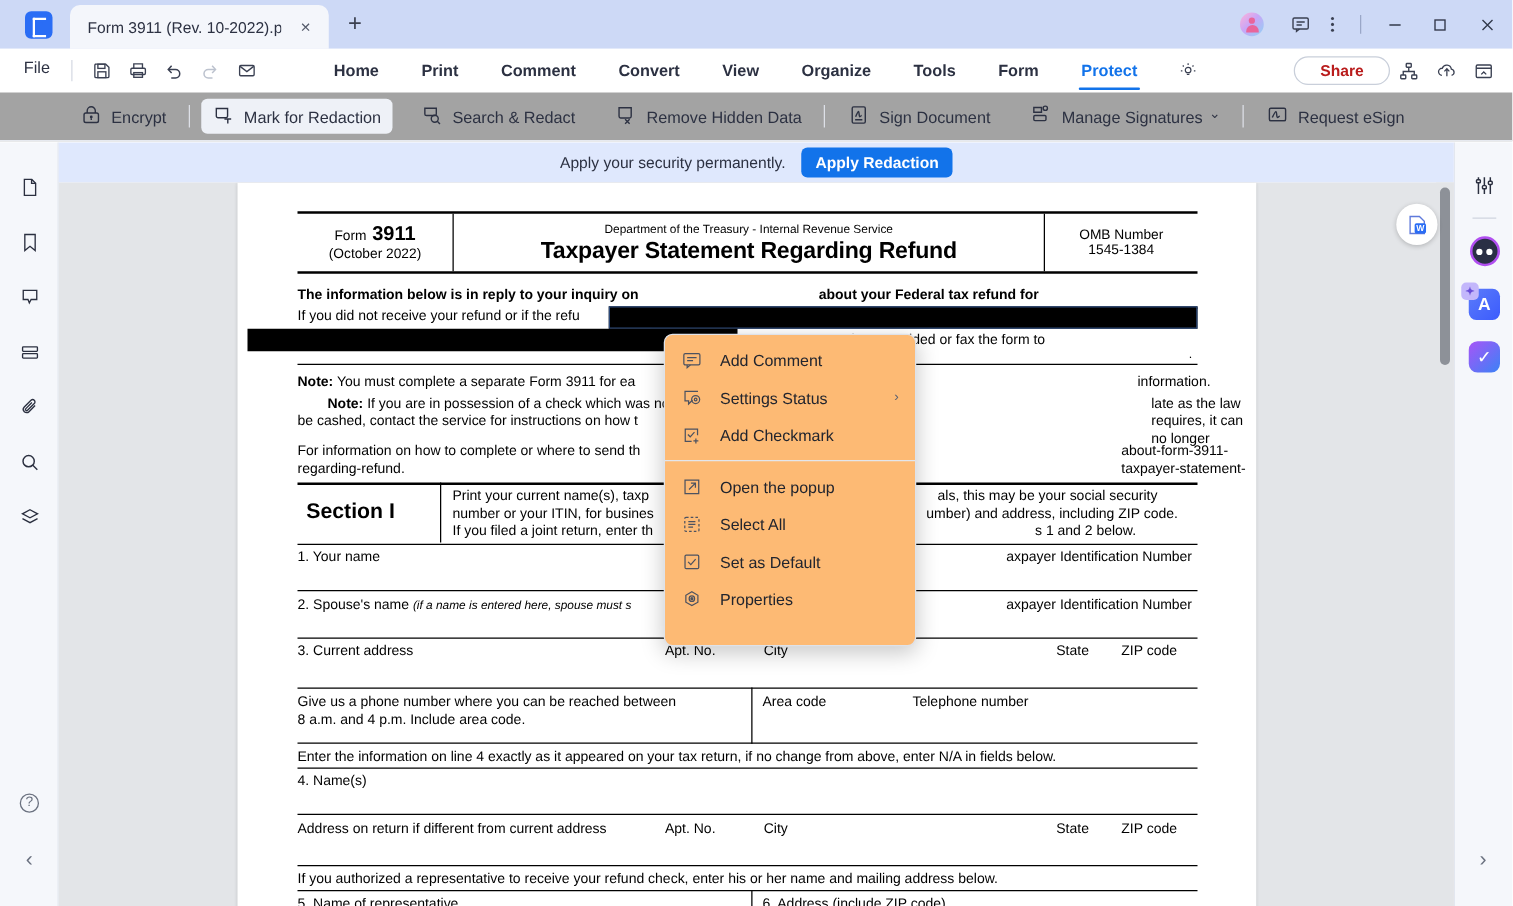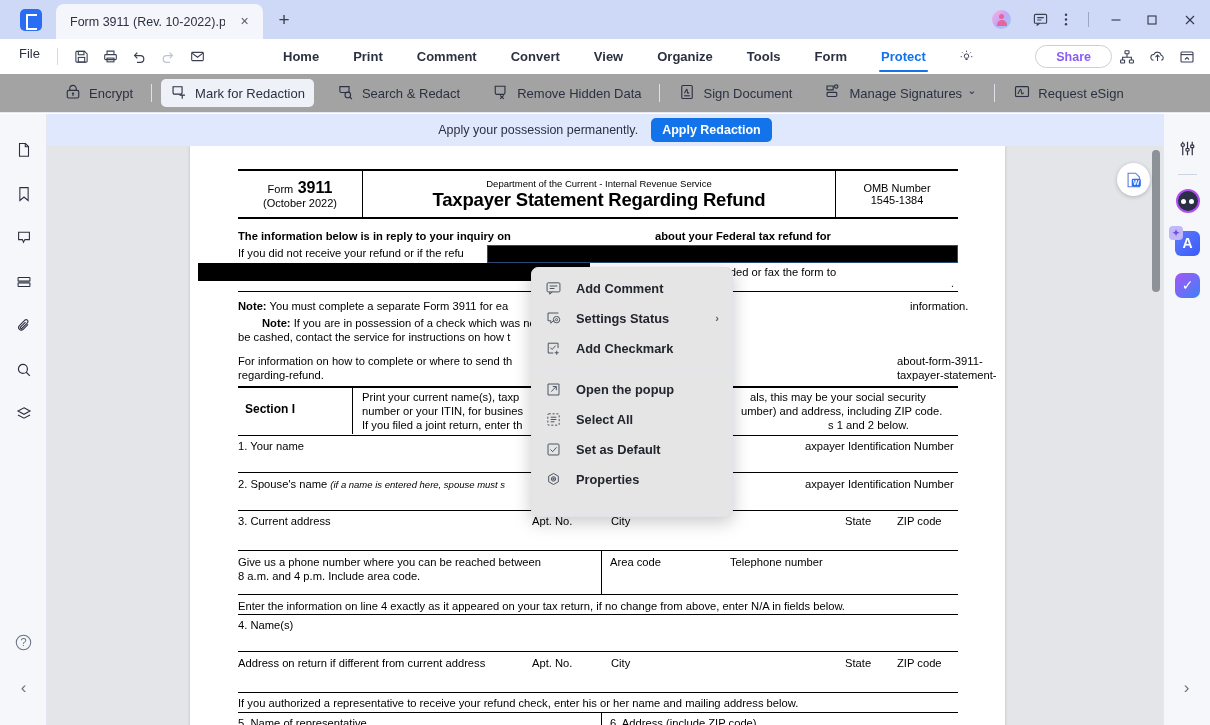--- a/index.html
+++ b/index.html
@@ -80,37 +80,37 @@
     background: #ffffff;
   }
   .file-btn {
     position: absolute; left: 19px; top: 7px; font-size: 13px; color: #2c3142; cursor: pointer;
   }
   .mb-div { position: absolute; left: 57px; top: 9px; width: 1px; height: 17px; background: #d6dae3; }
   .quick-icons { position: absolute; left: 68px; top: 5px; display: flex; gap: 3px; }
   .qi { width: 26px; height: 25px; display: flex; align-items: center; justify-content: center; cursor: pointer; color: #3a4052; }
   .qi.disabled { color: #bcc2ce; }
 
-  .ribbon-tabs { position: absolute; left: 266px; top: 0; height: 35px; display: flex; align-items: center; }
+  .ribbon-tabs { position: absolute; left: 250px; top: 0; height: 35px; display: flex; align-items: center; }
   .rtab {
     font-size: 13px; font-weight: bold; color: #2c3142;
     padding: 0 0; margin: 0 17px; cursor: pointer; position: relative; height: 35px;
     display: flex; align-items: center;
   }
   .rtab.active { color: #1273ea; }
   .rtab.active::after {
     content: ""; position: absolute; bottom: 2px; left: -2px; right: -2px;
     height: 2.5px; background: #1273ea; border-radius: 2px;
   }
   .bulb { margin-left: 12px; width: 24px; height: 24px; display:flex; align-items:center; justify-content:center; cursor:pointer; }
 
   .ribbon-right { position: absolute; right: 8px; top: 0; height: 35px; display: flex; align-items: center; }
   .share-btn {
     border: 1px solid #c9cfda; border-radius: 14px; height: 23px;
-    padding: 0 20px; font-size: 12.5px; font-weight: bold; color: #8b5cf6;
+    padding: 0 20px; font-size: 12.5px; font-weight: bold; color: #b91c1c;
     display: flex; align-items: center; cursor: pointer; background: #fff;
   }
   .rr-icon { width: 30px; height: 26px; display: flex; align-items: center; justify-content: center; cursor: pointer; color: #3a4052; }
 
   
   .toolrow {
     position: absolute; top: 74px; left: 0; width: 1210px; height: 39px;
     background: #a3a3a3; border-bottom: 1px solid #e6e9ef;
     display: flex; align-items: center;
   }
@@ -216,22 +216,22 @@
   
   .word-float {
     position: absolute; left: 1117px; top: 163px; width: 33px; height: 33px;
     border-radius: 50%; background: #fff; box-shadow: 0 1px 4px rgba(0,0,0,.22);
     display: flex; align-items: center; justify-content: center; cursor: pointer;
   }
 
   
   .ctxmenu {
     position: absolute; left: 531px; top: 267px; width: 202px; height: 250px;
-    background: #e5e5e5; border: 1px solid #dfe2e8; border-radius: 7px;
-    box-shadow: 0 5px 18px rgba(0,0,0,.22); padding: 5px 0; z-index: 40; font-weight: bold;
+    background: #fdba74; border: 1px solid #dfe2e8; border-radius: 7px;
+    box-shadow: 0 5px 18px rgba(0,0,0,.22); padding: 5px 0; z-index: 40;
   }
   .ctxitem {
     display: flex; align-items: center; height: 30px; padding: 0 12px;
     font-size: 12.8px; color: #22252e; cursor: pointer; position: relative;
   }
   .ctxitem .ic { width: 19px; height: 19px; margin-right: 13px; display: flex; align-items: center; justify-content: center; flex: 0 0 19px; }
   .ctxitem.highlight { outline: 2px solid #e8972e; outline-offset: -1px; border-radius: 3px; }
   .ctx-sep { height: 1px; background: #e3e6eb; margin: 5px 0; }
   .ctx-arrow { position: absolute; right: 13px; font-size: 11px; color: #5b6070; }
 </style>
@@ -522,35 +522,35 @@
     </div>
     <div class="rr2-icon">
       <div class="chk-icon">✓</div>
     </div>
     <div class="rr-collapse">
       <span style="font-size:17px">›</span>
     </div>
   </div>
 
   <div class="notice">
-    <span class="notice-text">Apply your possession permanently.</span>
+    <span class="notice-text">Apply your security permanently.</span>
     <button class="notice-btn">Apply Redaction</button>
   </div>
 
   <div class="docarea">
     <div class="page">
 
       <div class="fhdr">
         <div class="fhdr-l">
           <div><span class="f-small">Form</span>
                <span class="f-num">3911</span></div>
           <div class="f-small">(October 2022)</div>
         </div>
         <div class="fhdr-c">
-          <div class="f-dept">Department of the Current - Internal Revenue Service</div>
+          <div class="f-dept">Department of the Treasury - Internal Revenue Service</div>
           <div class="f-title">Taxpayer Statement Regarding Refund</div>
         </div>
         <div class="fhdr-r">
           <div class="f-small">OMB Number</div>
           <div class="f-small">1545-1384</div>
         </div>
       </div>
 
       <div class="t tb" style="left:48px; top:83px;">The information below is in reply to your inquiry on</div>
       <div class="t tb" style="left:465px; top:83px;">about your Federal tax refund for</div>
@@ -568,29 +568,30 @@
       <div class="t" style="left:48px; top:153px; width:720px;">
         <b>Note:</b>
         <span>You must complete a separate Form 3911 for ea</span>
       </div>
       <div class="t" style="left:720px; top:153px;">information.</div>
 
       <div class="t" style="left:48px; top:170px;margin-left:24px;">
         <b>Note:</b>
         <span>If you are in possession of a check which was no</span>
       </div>
+      <div class="t" style="left:731px; top:170px;">late as the law requires, it can no longer</div>
       <div class="t" style="left:48px; top:184px;">be cashed, contact the service for instructions on how t</div>
 
       <div class="t" style="left:48px; top:208px;">For information on how to complete or where to send th</div>
       <div class="t" style="left:707px; top:208px;">about-form-3911-taxpayer-statement-</div>
       <div class="t" style="left:48px; top:222px;">regarding-refund.</div>
 
       <div class="line" style="left:48px; top:240px; width:720px; height:1.6px;"></div>
       <div class="line" style="left:162px; top:240px; width:1.3px; height:48px;"></div>
-      <div class="t tb" style="left:55px; top:256px; font-size:12px;">Section I</div>
+      <div class="t tb" style="left:55px; top:256px; font-size:17px;">Section I</div>
       <div class="t" style="left:172px; top:244px;">Print your current name(s), taxp</div>
       <div class="t" style="left:172px; top:258px;">number or your ITIN, for busines</div>
       <div class="t" style="left:172px; top:272px;">If you filed a joint return, enter th</div>
       <div class="t" style="left:560px; top:244px;">als, this may be your social security</div>
       <div class="t" style="left:551px; top:258px;">umber) and address, including ZIP code.</div>
       <div class="t" style="left:638px; top:272px;">s 1 and 2 below.</div>
 
       <div class="line" style="left:48px; top:289px; width:720px; height:1.2px;"></div>
       <div class="t" style="left:48px; top:293px;">1. Your name</div>
       <div class="t" style="left:615px; top:293px;">axpayer Identification Number</div>

